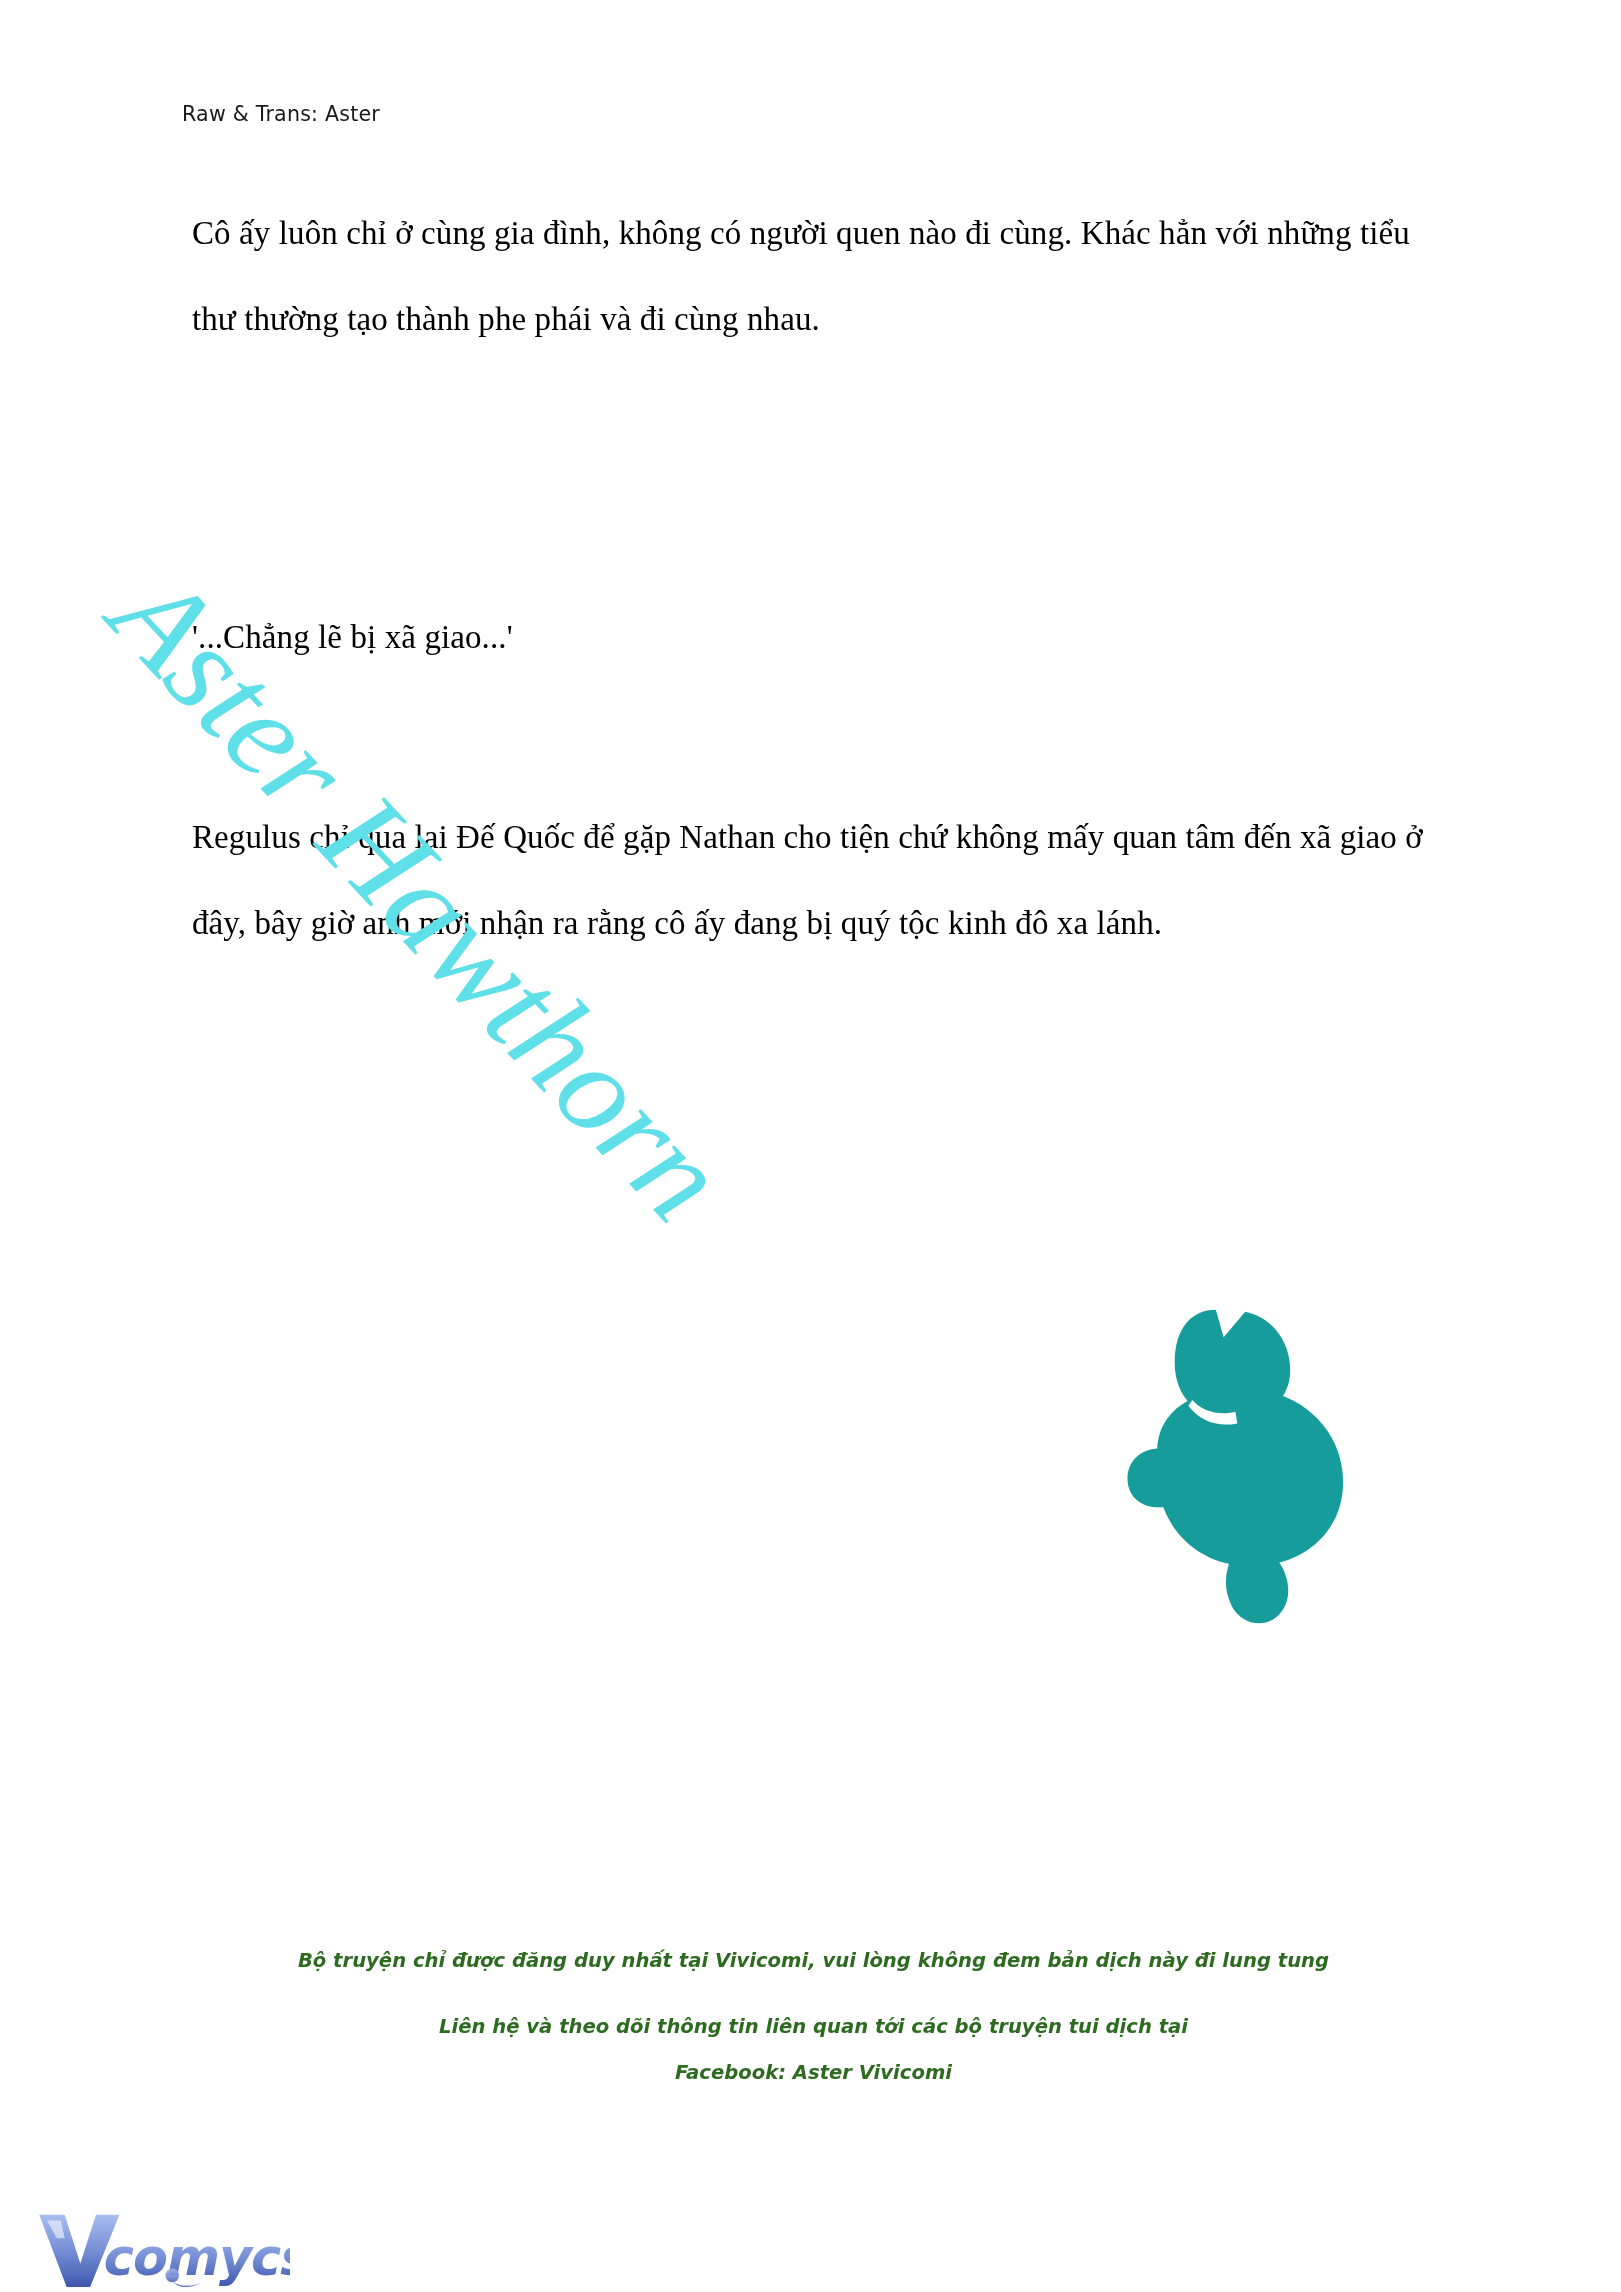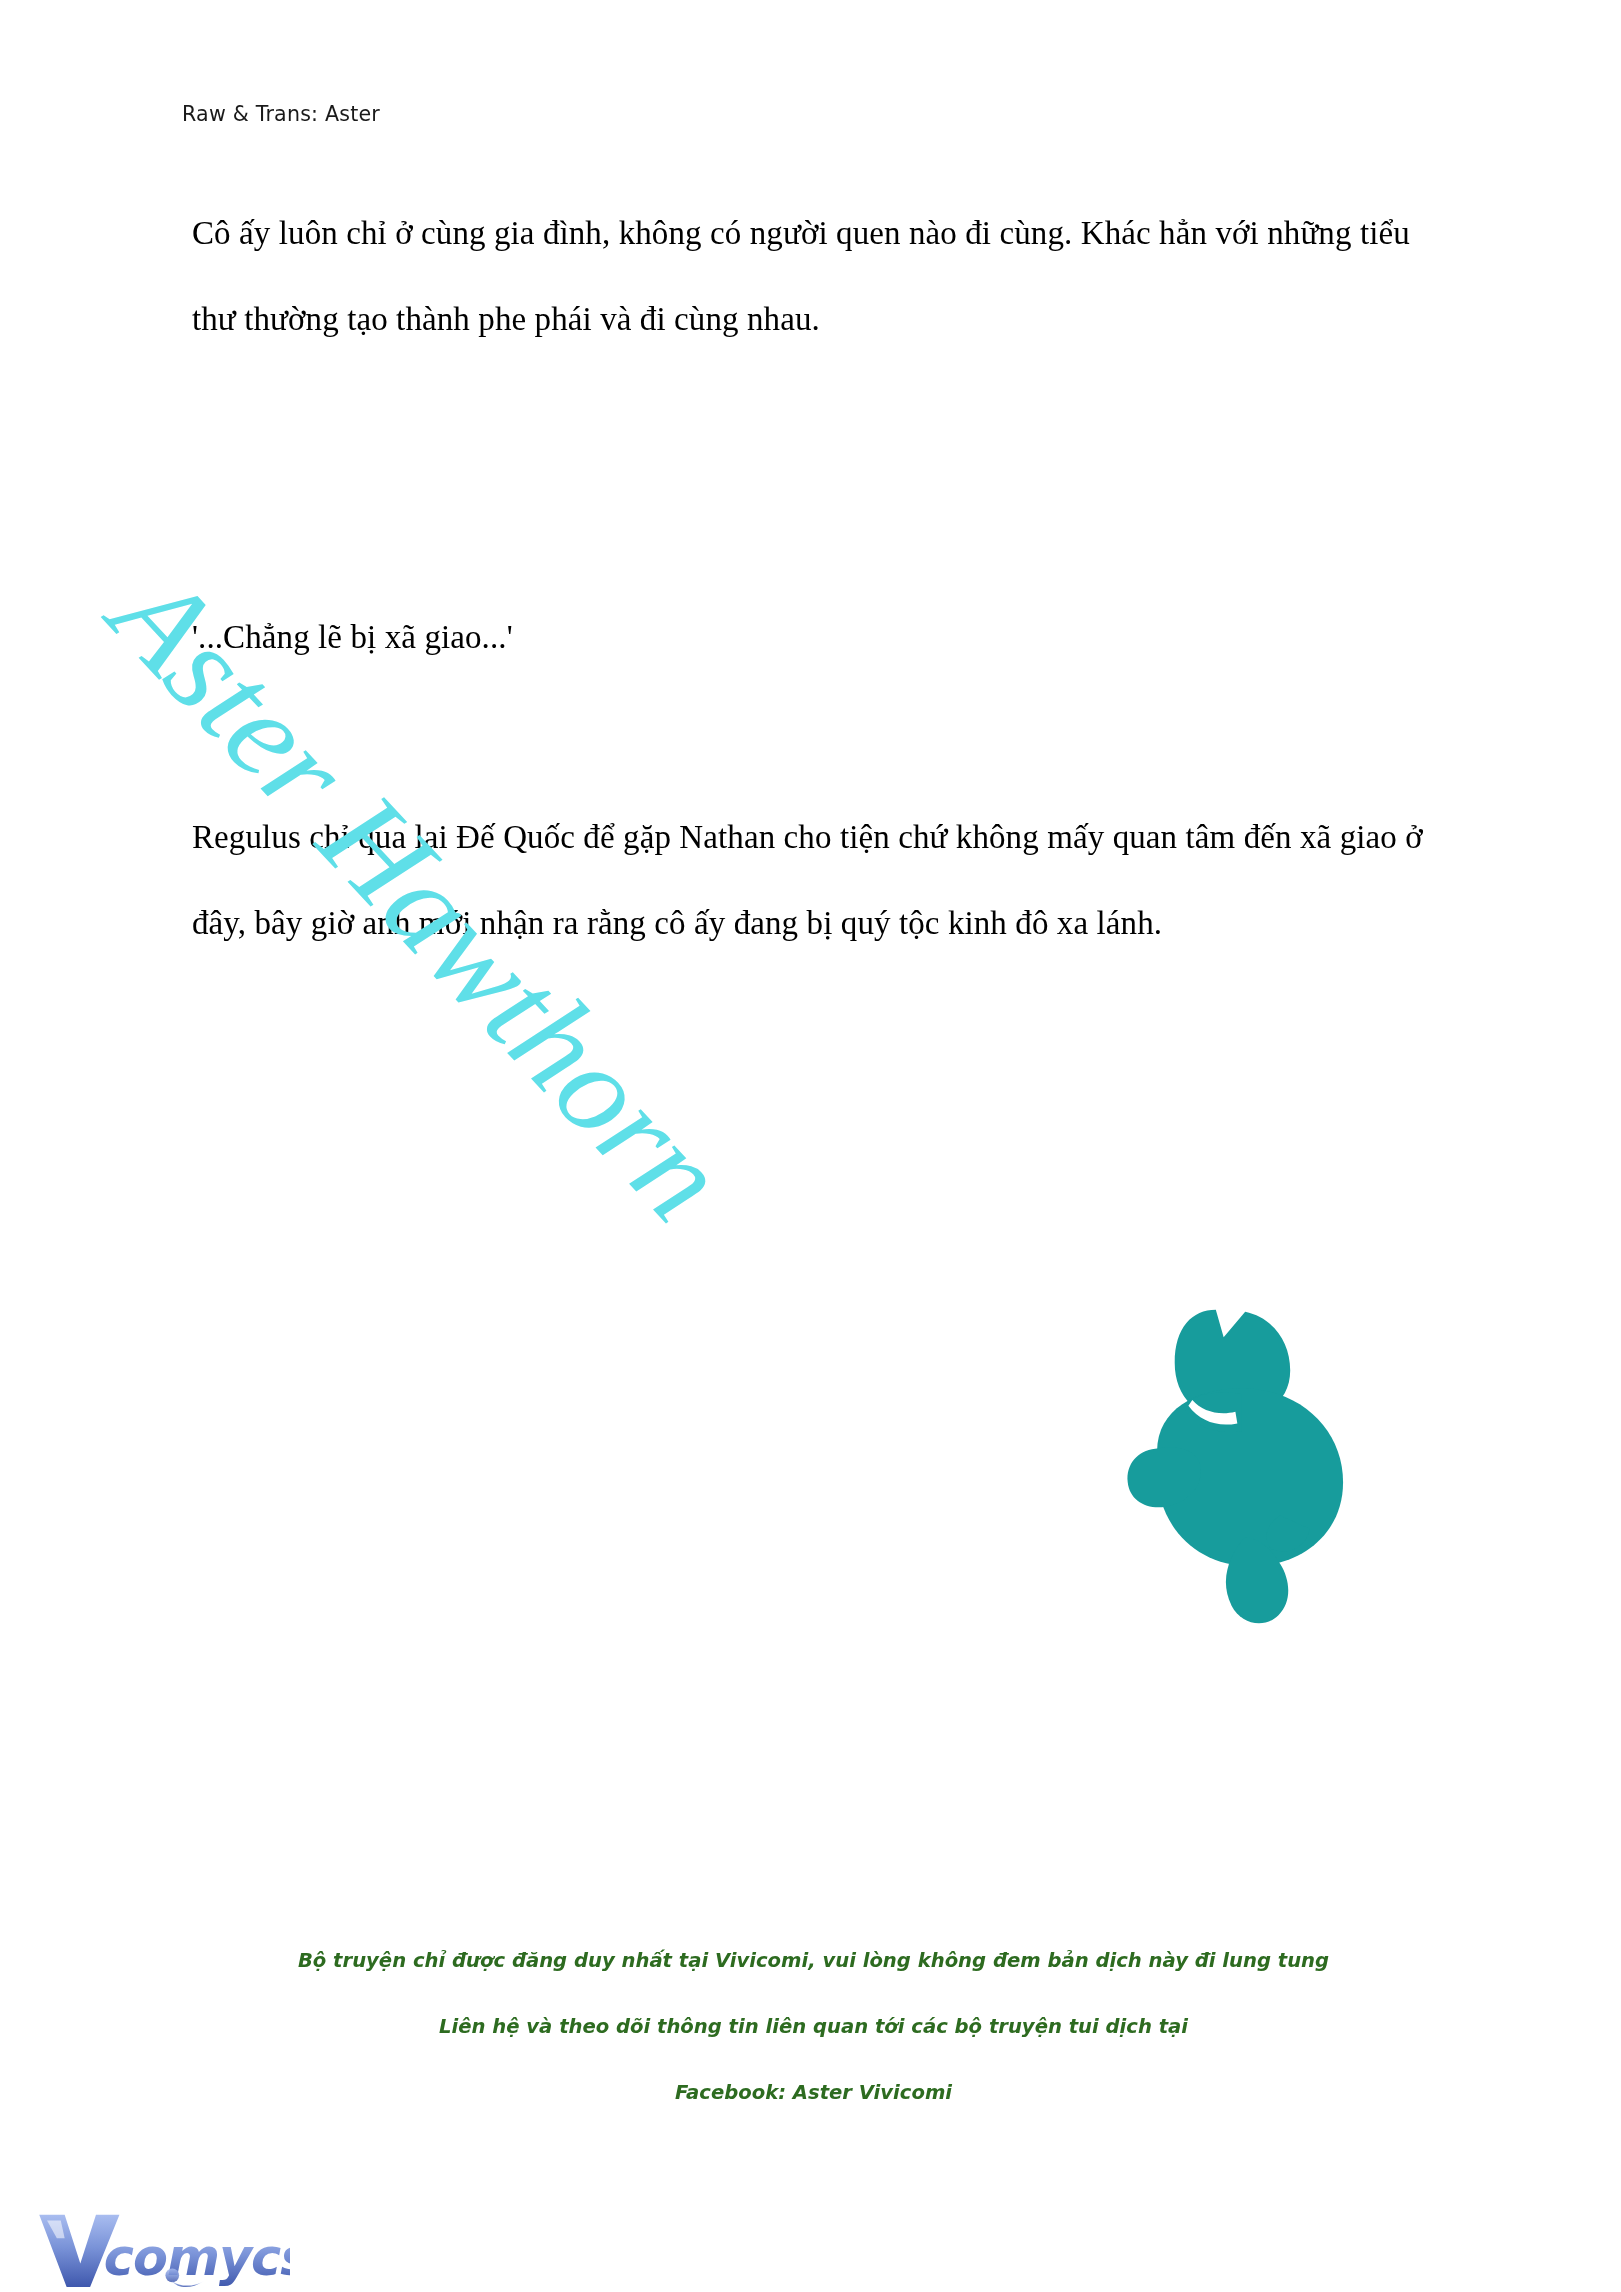--- a/index.html
+++ b/index.html
@@ -99,21 +99,21 @@
   .note {
     font-family: "DejaVu Sans", sans-serif;
     font-style: italic;
     font-weight: bold;
     font-size: 19.6px;
     color: #2d6b20;
     letter-spacing: 0px;
     margin: 0;
   }
   .note.n1 { margin-bottom: 43px; }
-  .note.n2 { margin-bottom: 43px; }
+  .note.n2 { margin-bottom: 23px; }
 
   
   .logo {
     position: absolute;
     left: 35px;
     top: 2199px;
     width: 255px;
     height: 90px;
   }
   .logo svg { display: block; }

